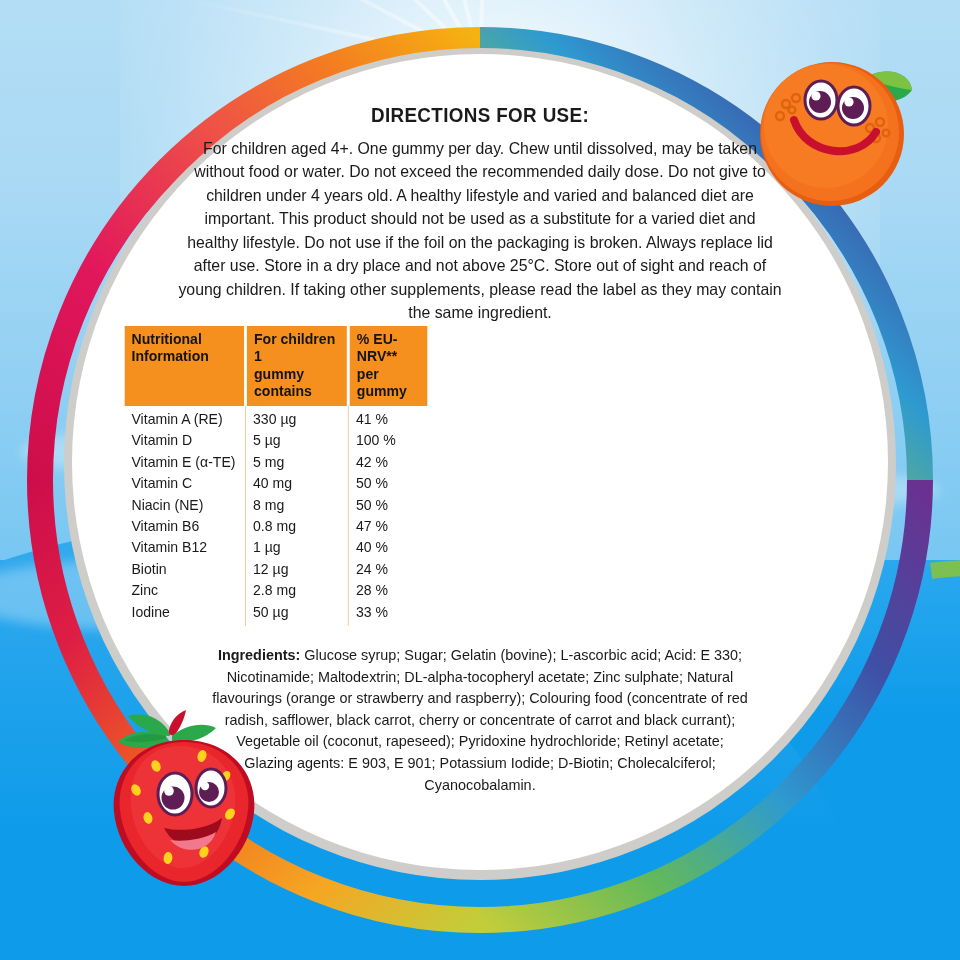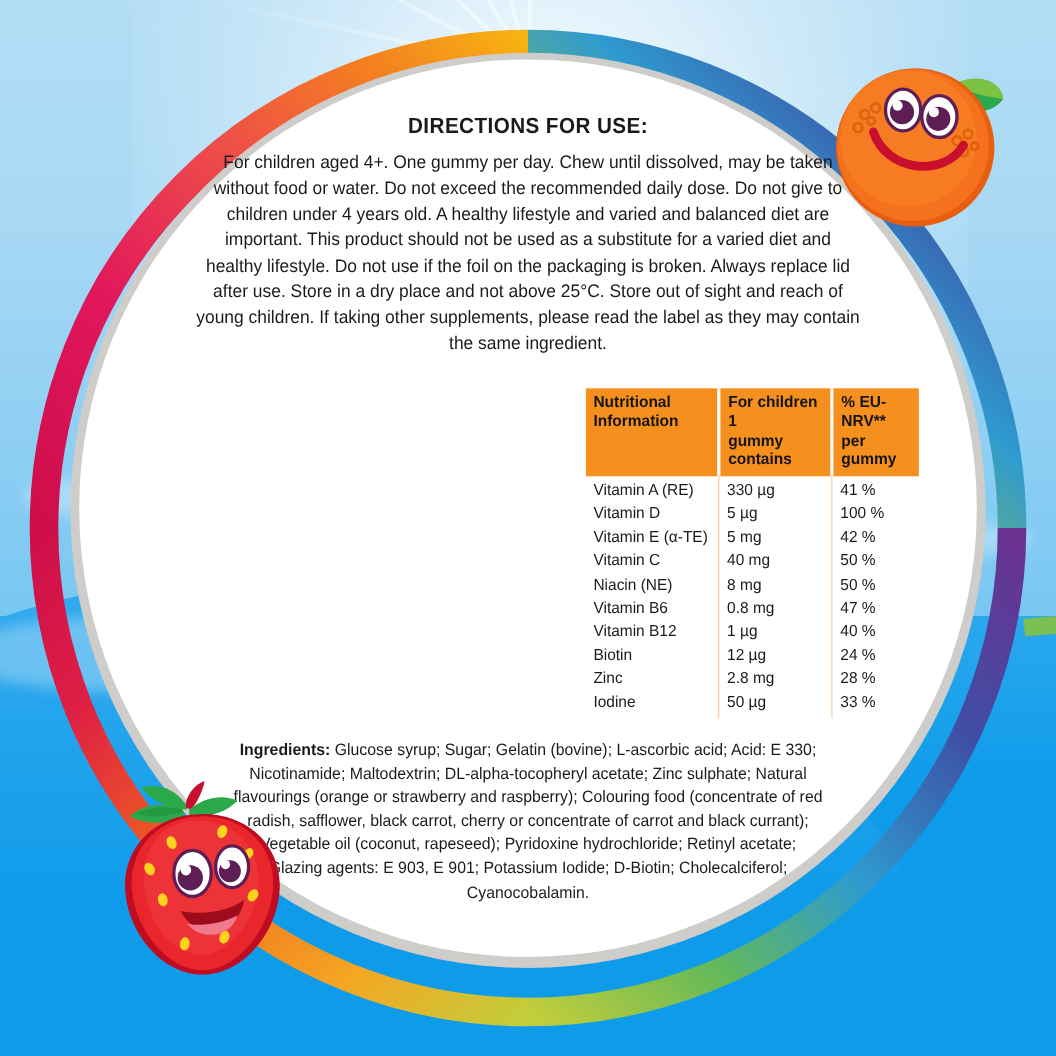--- a/index.html
+++ b/index.html
@@ -87,21 +87,21 @@
     transform:scaleX(.94);
     margin:8px 0 10px 0;
   }
   .directions{
     font-size:16.5px;line-height:1.42;
     width:630px;margin:0 auto;
     transform:scaleX(.96);
   }
 
   
-  .table-zone{margin-top:29px;display:flex;justify-content:flex-end;}
+  .table-zone{margin-top:2px;display:flex;justify-content:flex-start;}
   table.nutri{
     border-collapse:collapse;
     width:312px;
     font-size:14.5px;
     transform:scaleX(.97);
   }
   table.nutri th{
     background:#F5901F;
     color:#141414;
     font-weight:bold;

